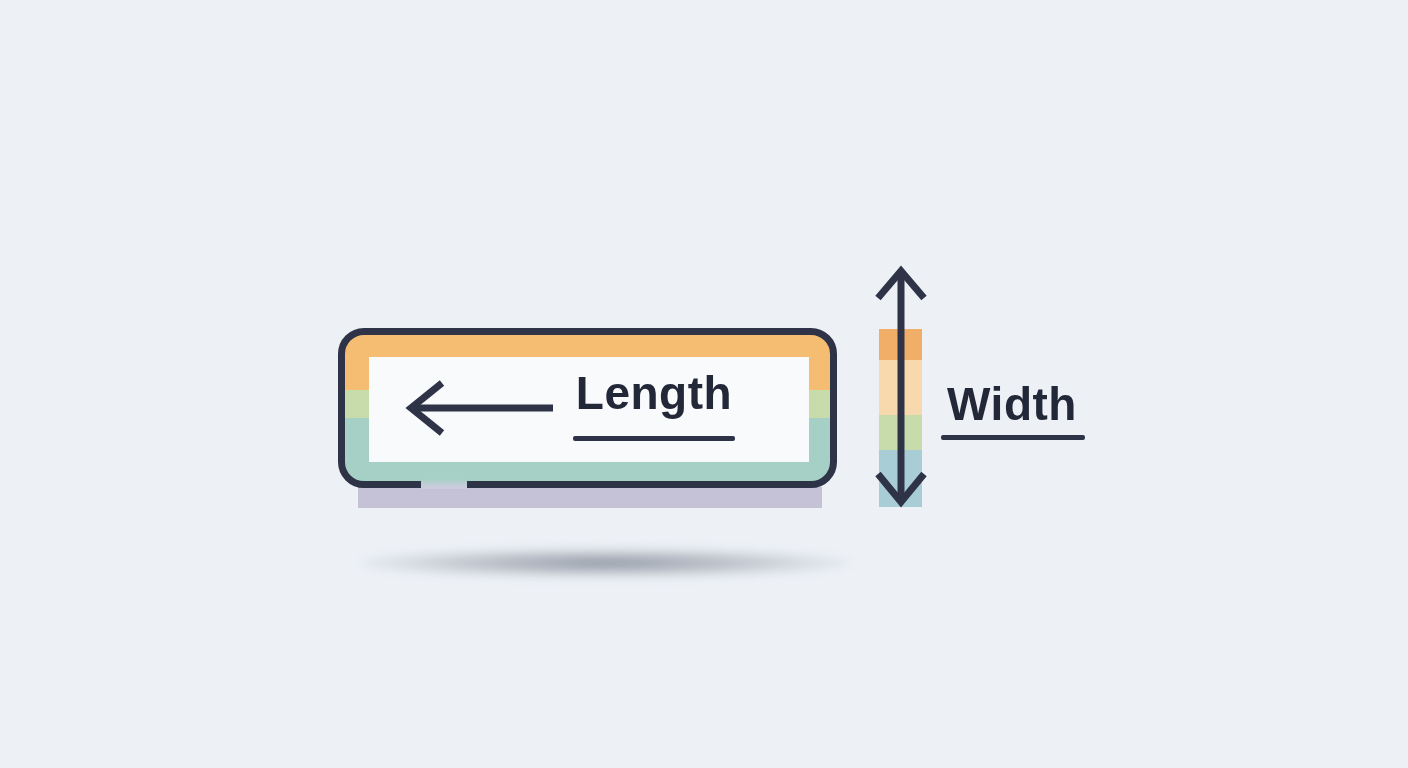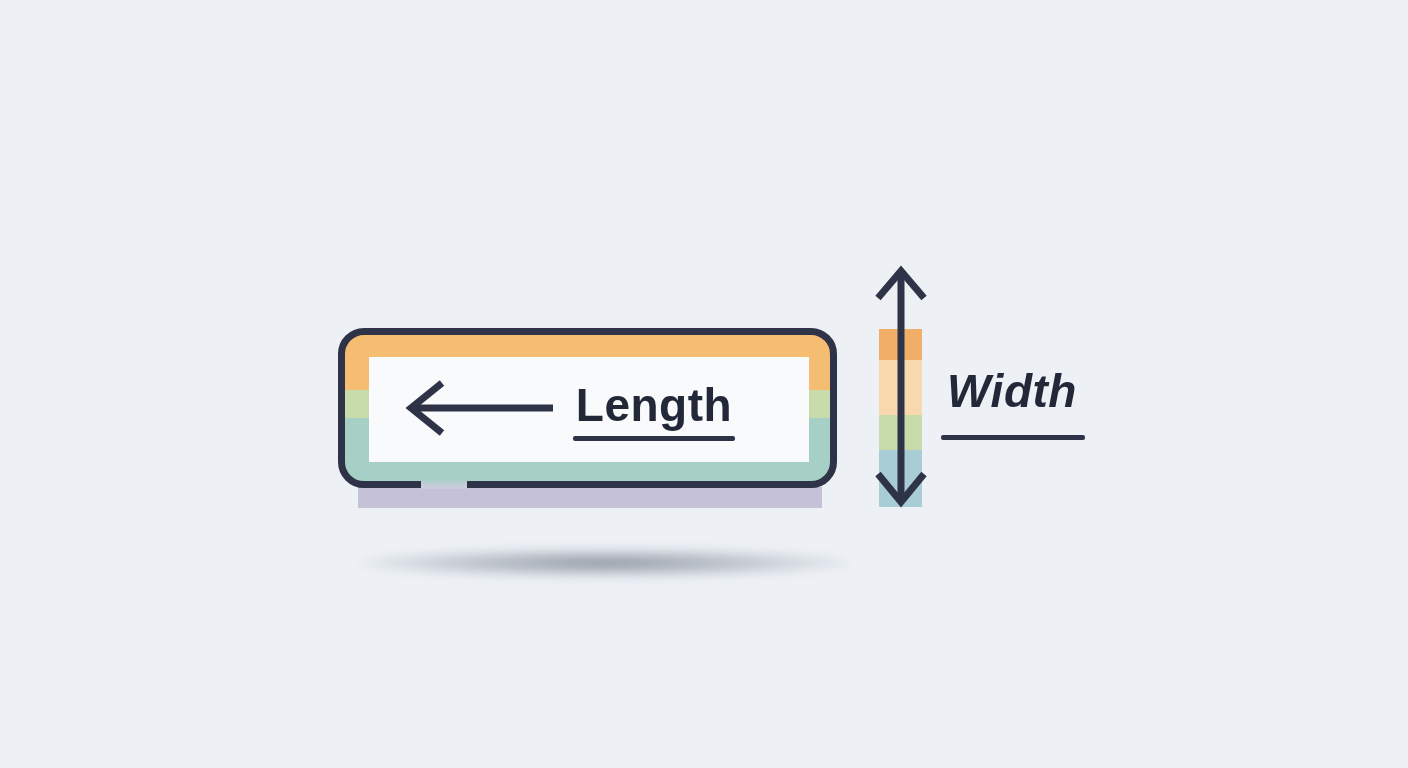--- a/index.html
+++ b/index.html
@@ -91,22 +91,22 @@
   .diagram-label {
     position: absolute;
     font-weight: bold;
     font-size: 46px;
     line-height: 50px;
     letter-spacing: 0.5px;
     color: var(--text, #232839);
     text-align: center;
     white-space: nowrap;
   }
-  .length-label { left: 571px; top: 380px; width: 166px; }
-  .width-label  { left: 938px; top: 366px; width: 148px; font-style: italic; }
+  .length-label { left: 571px; top: 368px; width: 166px; }
+  .width-label  { left: 938px; top: 379px; width: 148px; }
   .label-underline {
     position: absolute;
     height: 5px;
     background: var(--navy, #2e3347);
     border-radius: 2px;
   }
   .length-underline { left: 573px; top: 436px; width: 162px; }
   .width-underline  { left: 941px; top: 435px; width: 144px; }
   
   .width-bar {

